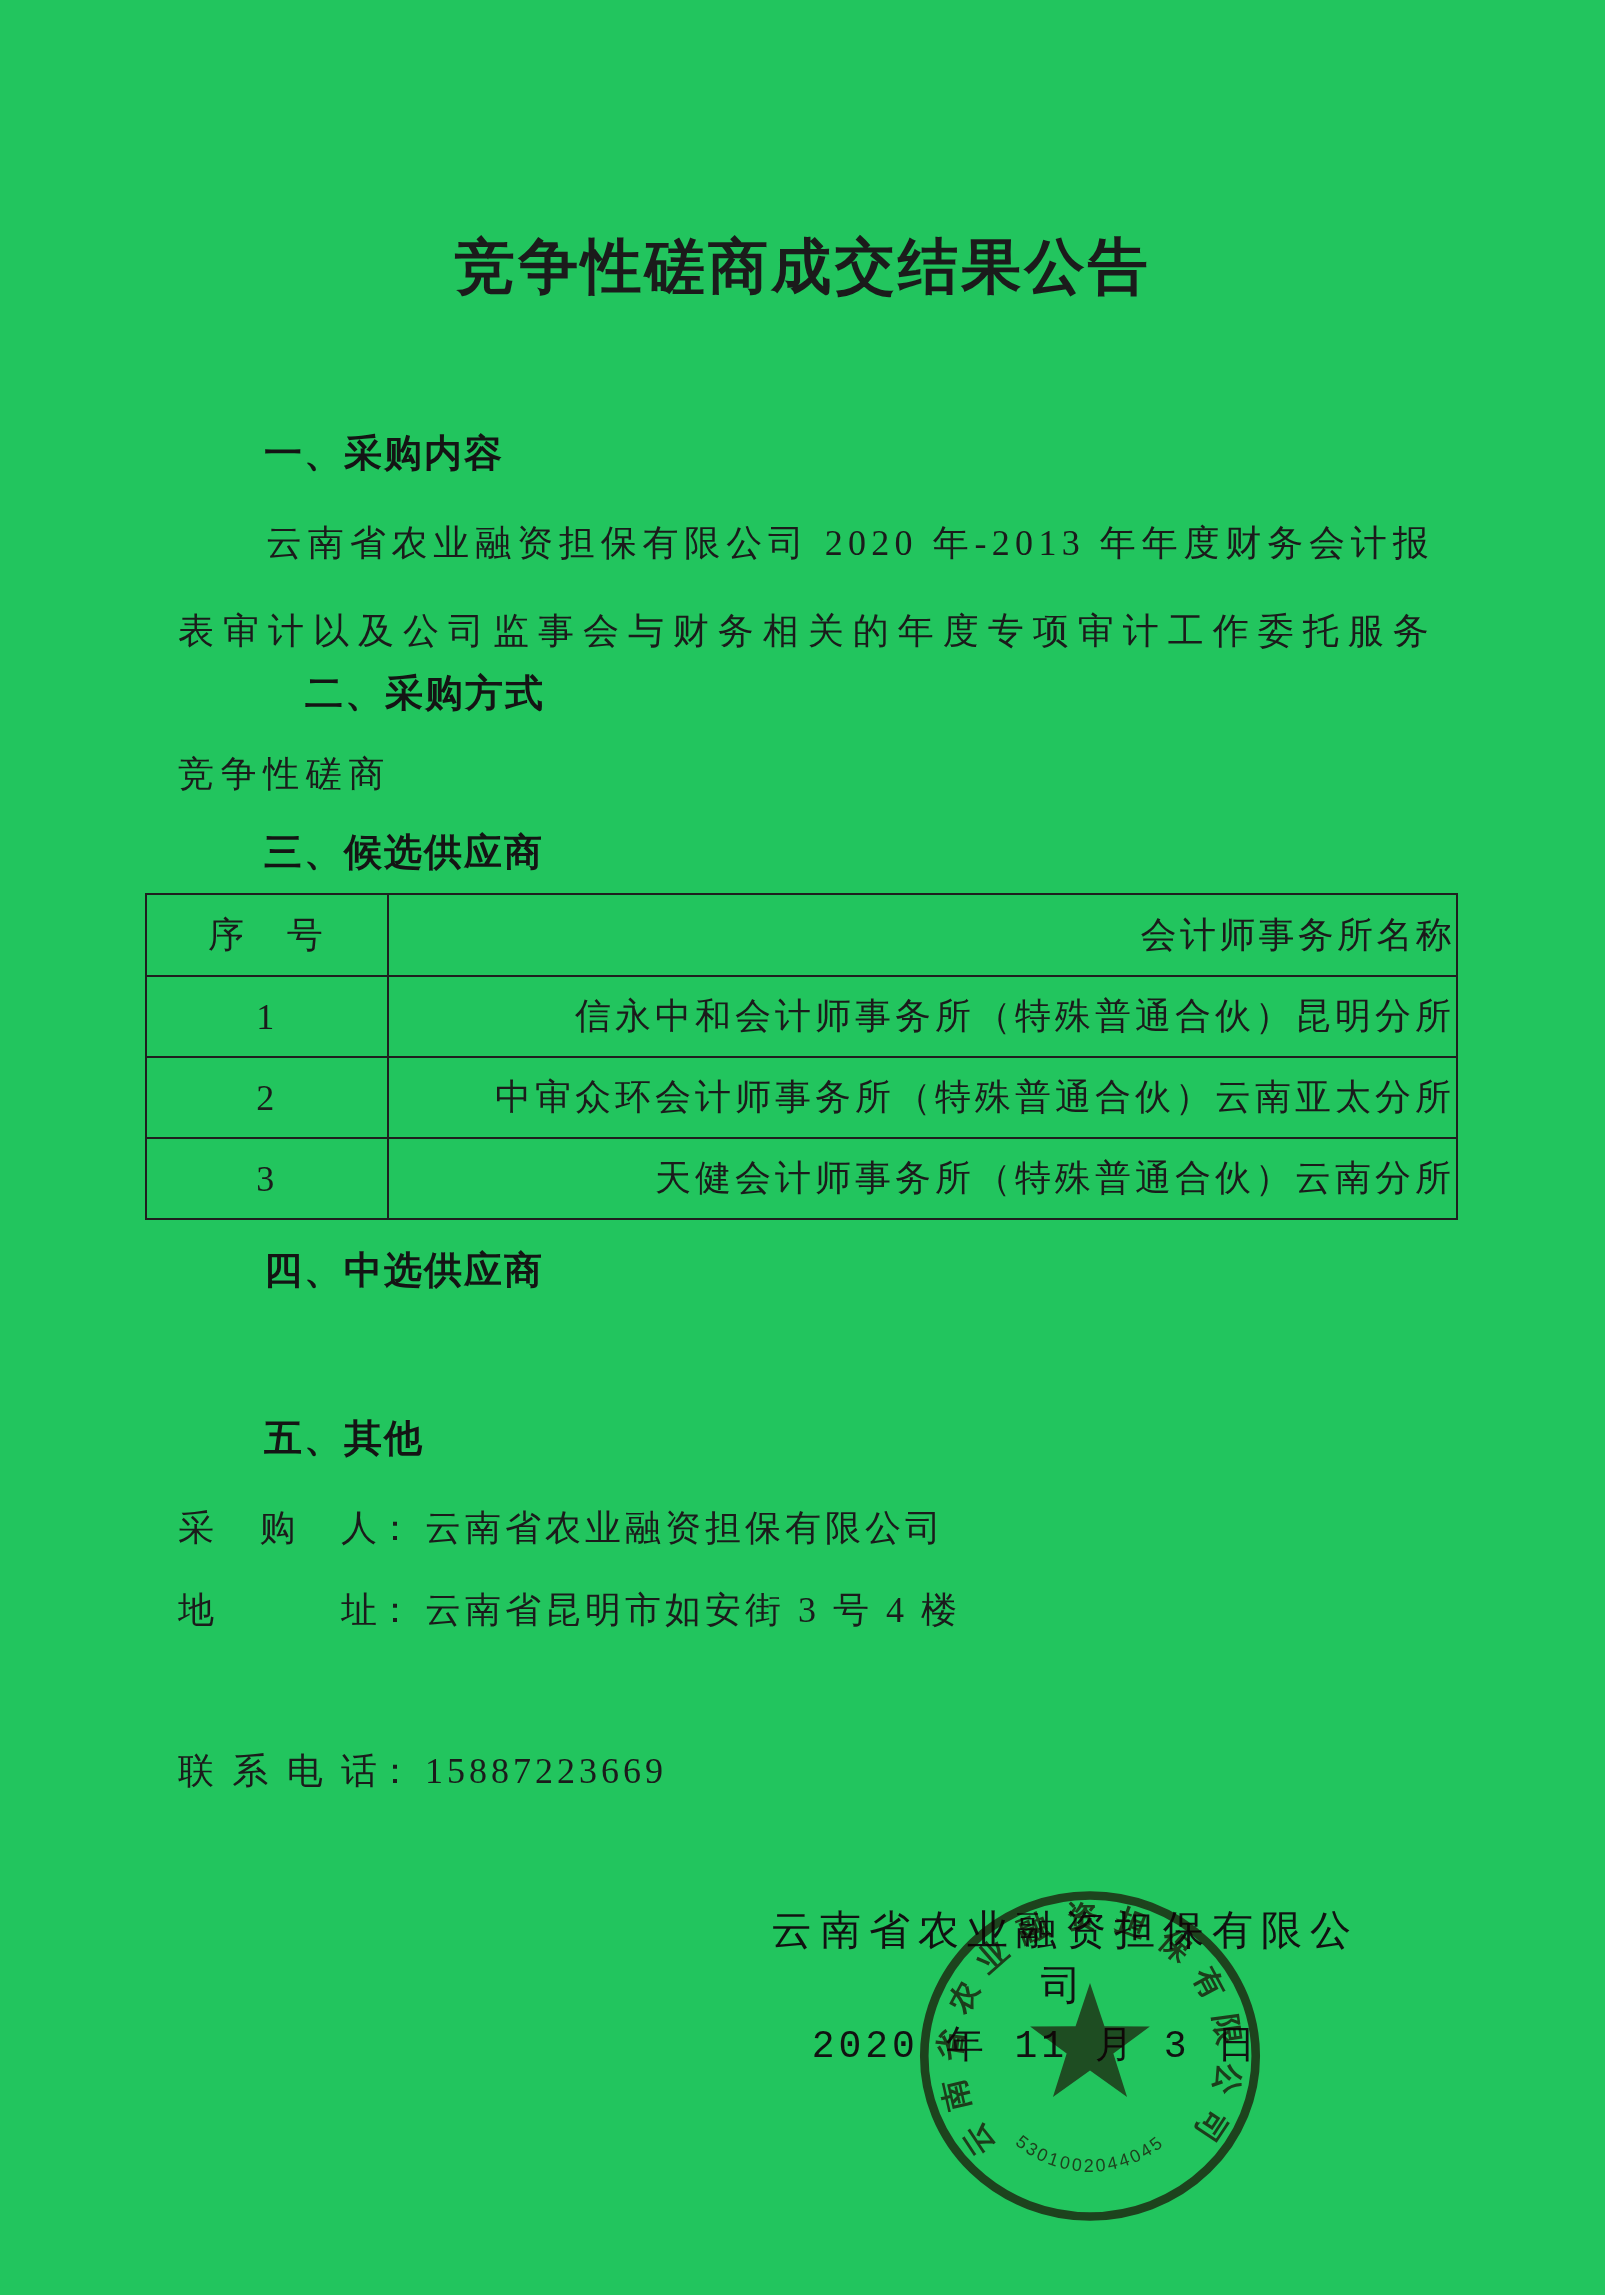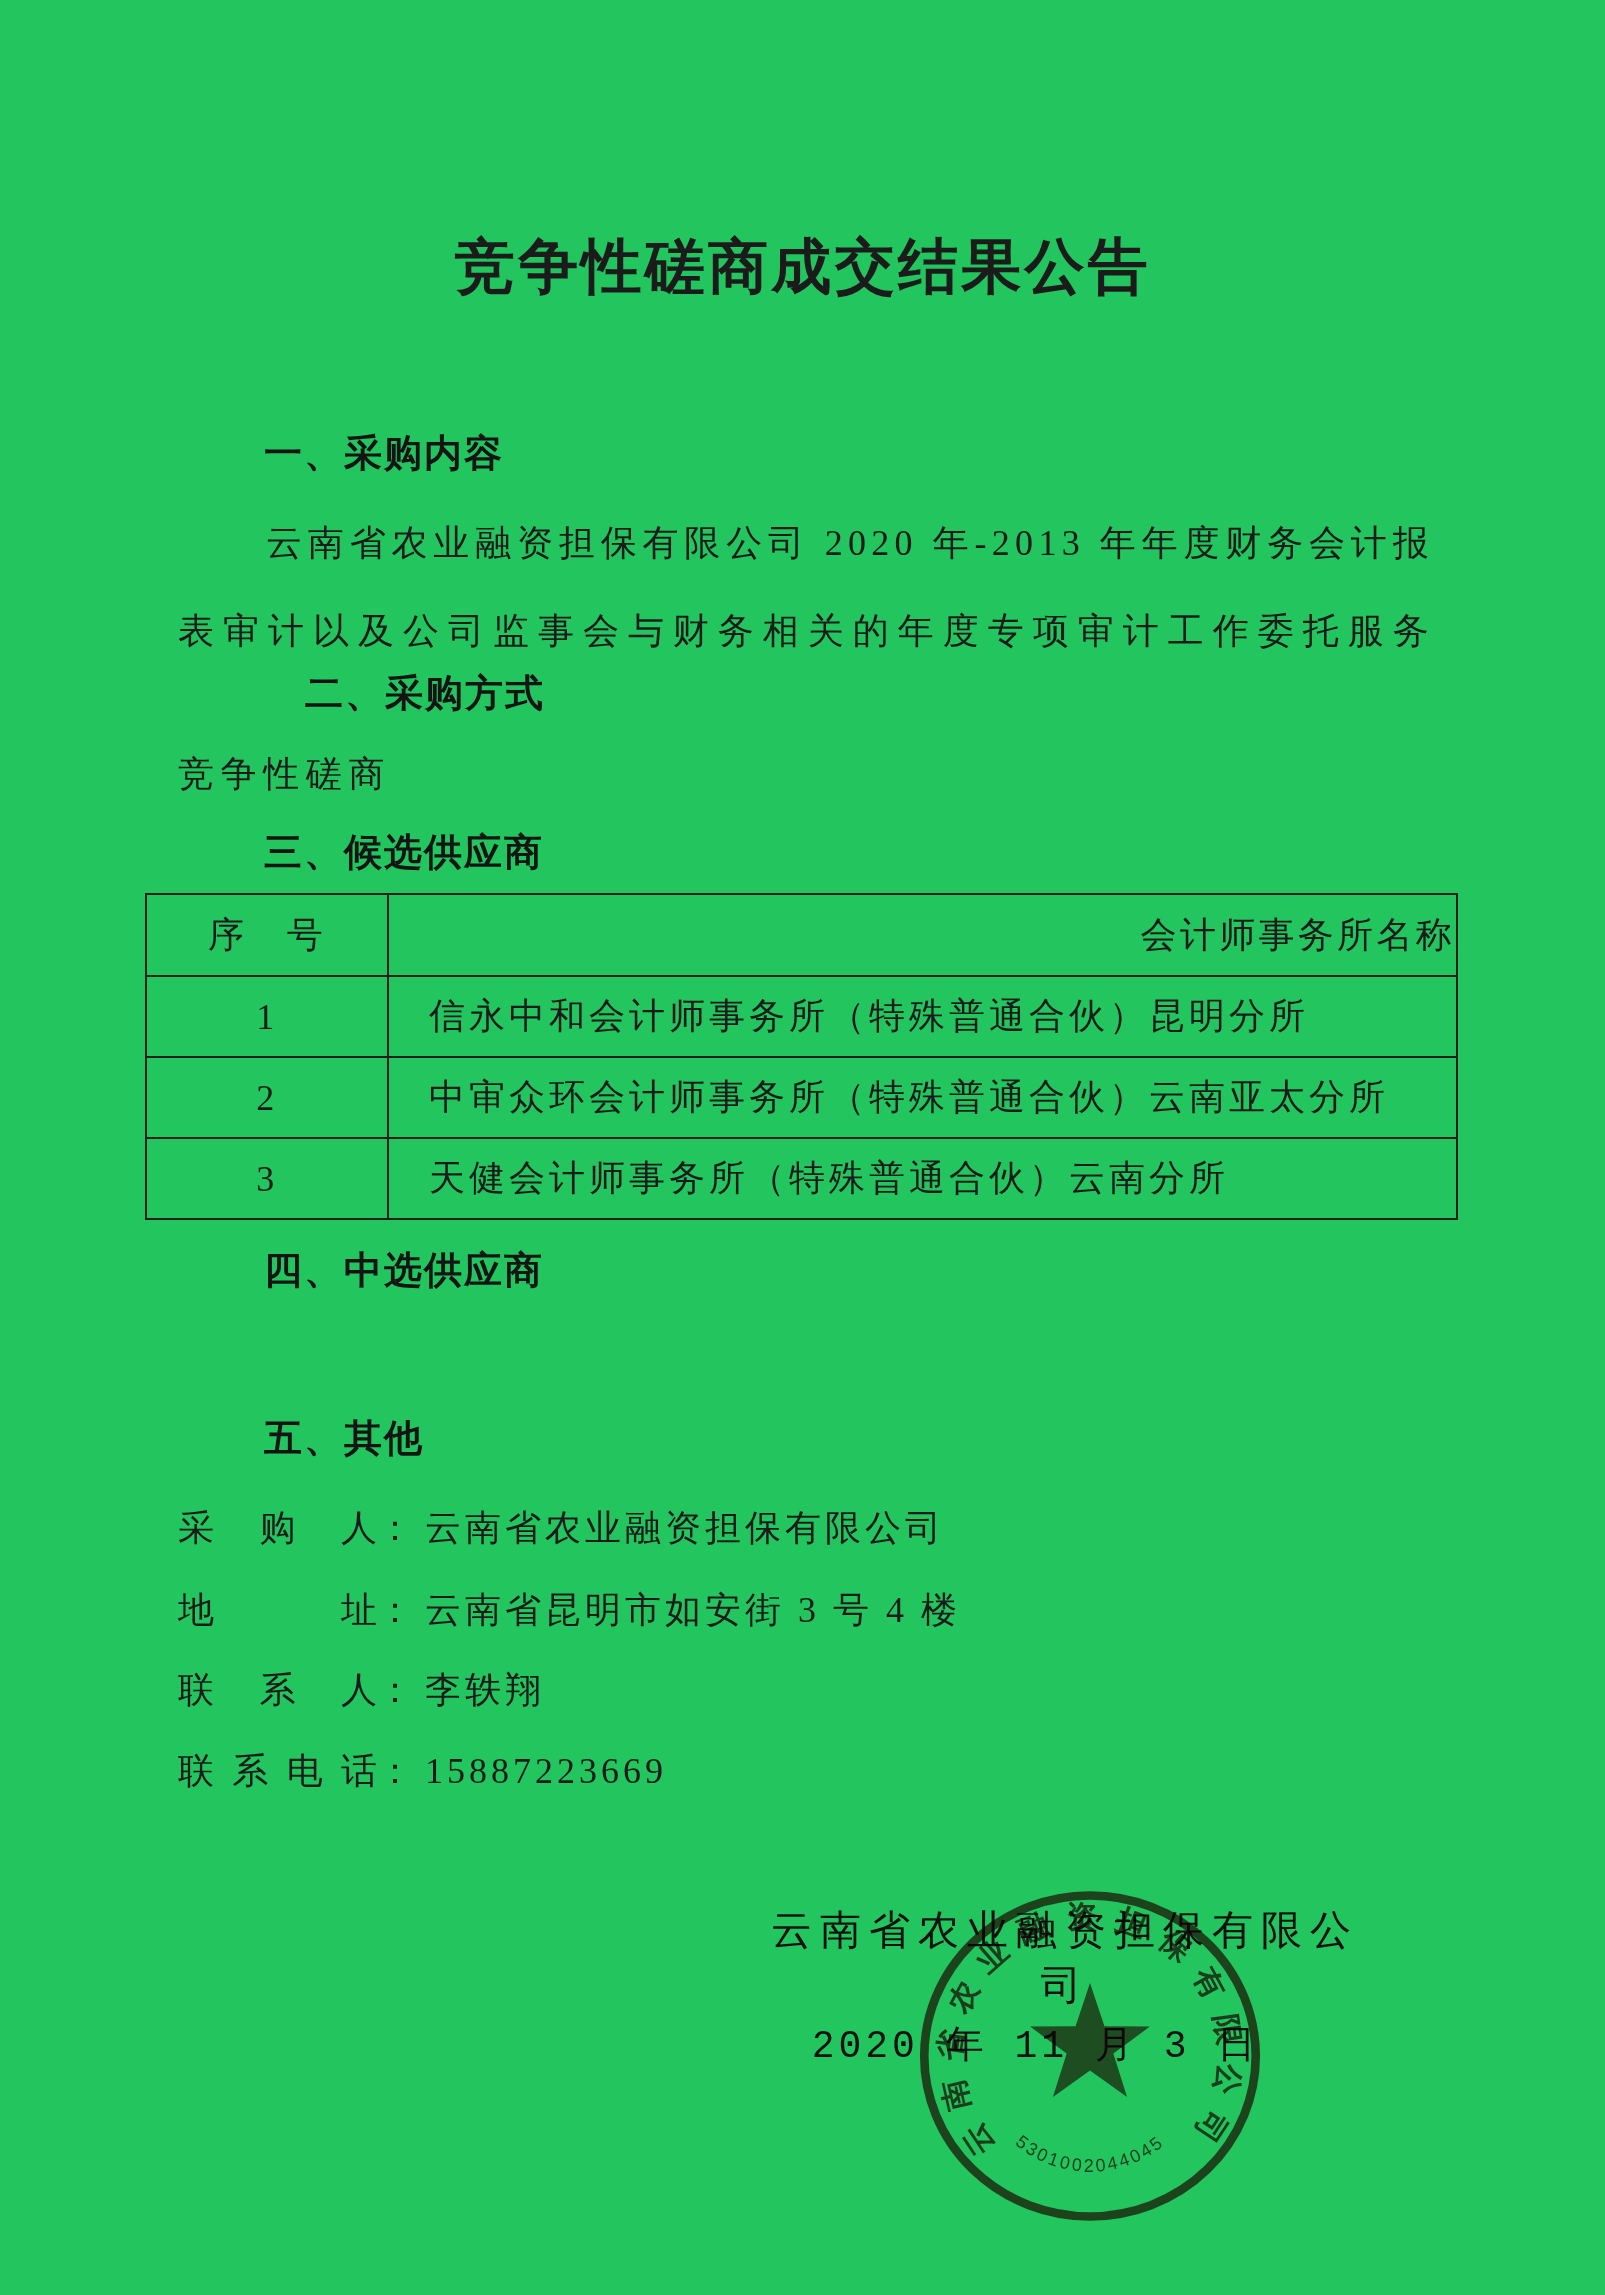--- a/index.html
+++ b/index.html
@@ -33,21 +33,21 @@
     border:2.7px solid #1f1f1f;
   }
   .supplier-table td,.supplier-table th{
     border:2px solid #1f1f1f;font-weight:normal;
     font-size:36px;color:#1b1b1b;letter-spacing:3.3px;
   }
   .col-no{width:238px;text-align:center;}
   .col-name{text-align:right;margin-top:27px;}
   .supplier-table .hrow{height:82px;}
   .supplier-table .drow{height:81px;}
-  .supplier-table .name-cell{text-align:left;padding-left:40px;letter-spacing:4px;}
+  .supplier-table .name-cell{text-align:right;padding-left:40px;letter-spacing:4px;}
   .contact-row{left:178px;height:41px;white-space:nowrap;font-size:36px;}
   .contact-label{
     display:inline-block;width:199px;vertical-align:bottom;
     text-align:justify;text-align-last:justify;
   }
   .contact-colon{display:inline-block;}
   .contact-value{letter-spacing:4px;padding-left:12px;}
   .sig-company{
     left:750px;top:1903px;width:630px;text-align:center;
     font-size:41px;letter-spacing:8px;color:#111;
@@ -106,23 +106,20 @@
 
 
   <div class="abs sec-heading" style="top:1418px;">五、其他</div>
 
   <div class="abs contact-row" style="top:1504px;">
     <span class="contact-label">采购人</span><span class="contact-colon">：</span><span class="contact-value">云南省农业融资担保有限公司</span>
   </div>
   <div class="abs contact-row" style="top:1586px;">
     <span class="contact-label">地址</span><span class="contact-colon">：</span><span class="contact-value">云南省昆明市如安街 3 号 4 楼</span>
   </div>
-  <div class="abs contact-row" style="top:1666px;">
-    <span class="contact-label">联系人</span><span class="contact-colon">：</span><span class="contact-value">李轶翔</span>
-  </div>
   <div class="abs contact-row" style="top:1747px;">
     <span class="contact-label">联系电话</span><span class="contact-colon">：</span><span class="contact-value">15887223669</span>
   </div>
 
   <div class="abs sig-company">云南省农业融资担保有限公司</div>
   <div class="abs sig-date">2020 年 11 月 3 日</div>
 
   <svg class="abs seal" viewBox="-270 -270 540 540" xmlns="http://www.w3.org/2000/svg">
     <defs>
       <path id="ringTextPath" d="M -138 138 A 195 195 0 1 1 138 138" fill="none"></path>

